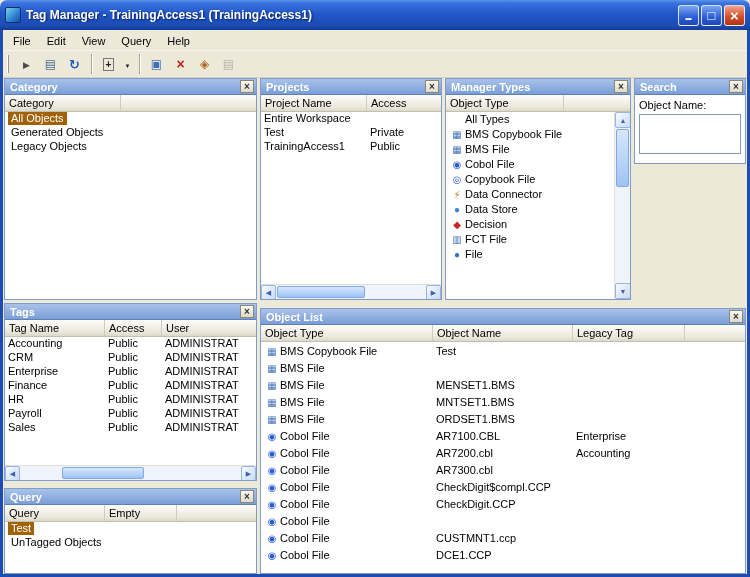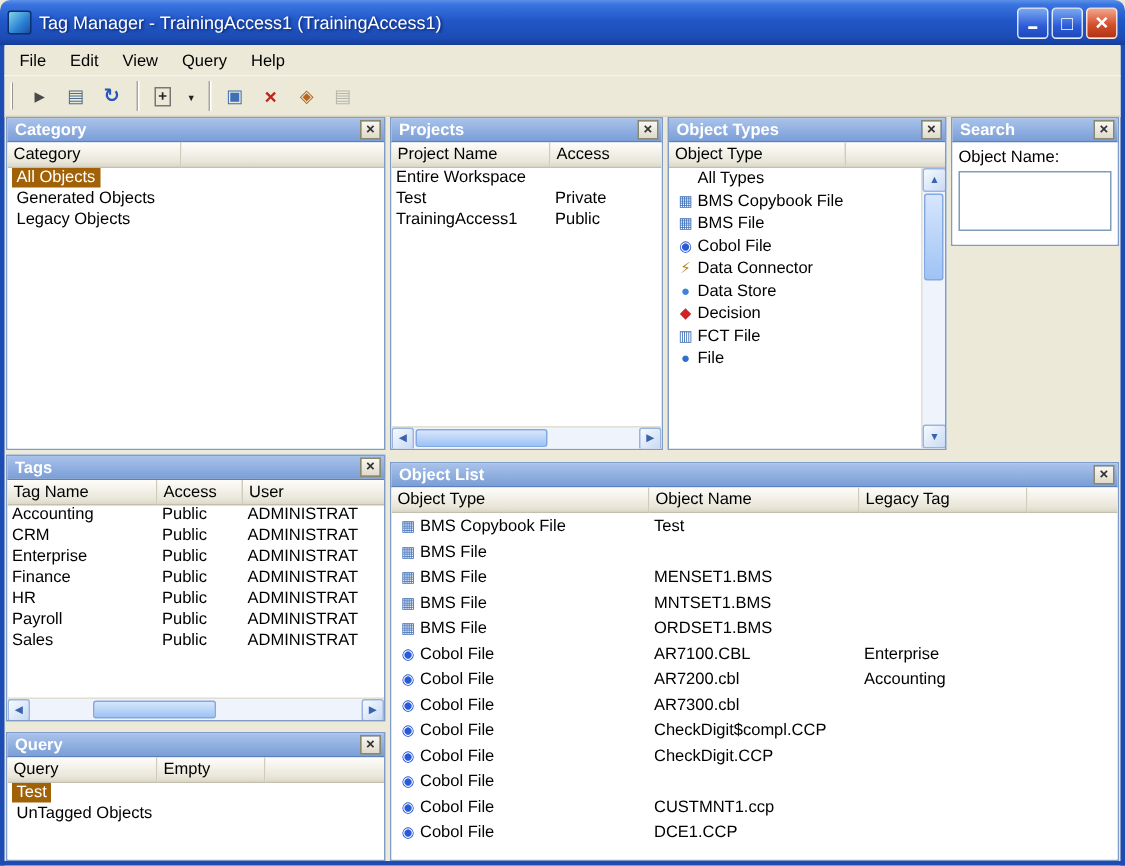--- a/index.html
+++ b/index.html
@@ -5,21 +5,21 @@
   *{box-sizing:border-box;margin:0;padding:0}
   html,body{width:750px;height:577px;overflow:hidden;background:#ECE9D8;
     font-family:"Liberation Sans","DejaVu Sans",sans-serif;font-size:11px;color:#000}
 
   
   .titlebar{position:absolute;top:0;left:0;right:0;height:30px;border-radius:7px 7px 0 0;
     background:linear-gradient(180deg,#5c91e8 0%,#3a74e0 10%,#2257c8 45%,#1c4cb4 85%,#143c96 100%);
     display:flex;align-items:center;padding:0 5px;z-index:20}
   .appicon{width:16px;height:16px;border-radius:2px;margin-right:5px;flex-shrink:0;
     background:linear-gradient(135deg,#7fd4e8,#2a7fd4 60%,#1a4fa0);border:1px solid #0c2f6e}
-  .wtitle{flex:1;color:#fff;font-weight:normal;font-size:12px;white-space:nowrap;overflow:hidden;
+  .wtitle{flex:1;color:#fff;font-weight:bold;font-size:12px;white-space:nowrap;overflow:hidden;
     text-shadow:1px 1px 2px rgba(0,20,80,.85)}
   .winbtns{display:flex;gap:2px}
   .wbtn{width:21px;height:21px;border:1px solid rgba(255,255,255,.8);border-radius:3px;
     display:flex;align-items:center;justify-content:center;color:#fff;font-weight:bold;
     background:linear-gradient(180deg,#7aa8f0,#2c5cd8 60%,#1d48b8)}
   .wbtn.close{background:linear-gradient(180deg,#f2a58c,#d4502c 55%,#b03313)}
   [data-icon="minimize-icon"]{align-items:flex-end;padding-bottom:4px}
   [data-icon="minimize-icon"]::before{content:"▬";font-size:6px}
   [data-icon="maximize-icon"]::before{content:"□";font-size:13px;font-weight:bold}
   .wbtn[data-icon="close-icon"]::before{content:"×";font-size:15px;font-weight:bold}
@@ -230,21 +230,21 @@
       <span class="strack">
           <span class="sthumb" style="left:1px;width:88px"></span>
         </span>
       <span class="sbtn" data-icon="scroll-right-icon"></span>
     </div>
   </div>
 </div>
 
 <div class="panel" style="left:445px;top:78px;width:186px;height:222px">
   <div class="phead">
-    <span class="ptitle">Object Types</span>
+    <span class="ptitle">Manager Types</span>
     <span class="pclose" data-icon="close-icon"></span>
   </div>
   <div class="pbody">
     <div class="cols">
       <span class="col" style="width:118px">Object Type</span>
       <span class="col fill"></span>
     </div>
     <div class="rows vpad">
 
         <div class="lrow otrow">
@@ -256,20 +256,23 @@
         </div>
 
         <div class="lrow otrow">
           <span class="cell" style="width:166px"><span class="oicon" data-icon="bms-file-icon"></span><span>BMS File</span></span>
         </div>
 
         <div class="lrow otrow">
           <span class="cell" style="width:166px"><span class="oicon" data-icon="cobol-file-icon"></span><span>Cobol File</span></span>
         </div>
 
+        <div class="lrow otrow">
+          <span class="cell" style="width:166px"><span class="oicon" data-icon="copybook-file-icon"></span><span>Copybook File</span></span>
+        </div>
 
         <div class="lrow otrow">
           <span class="cell" style="width:166px"><span class="oicon" data-icon="data-connector-icon"></span><span>Data Connector</span></span>
         </div>
 
         <div class="lrow otrow">
           <span class="cell" style="width:166px"><span class="oicon" data-icon="data-store-icon"></span><span>Data Store</span></span>
         </div>
 
         <div class="lrow otrow">

